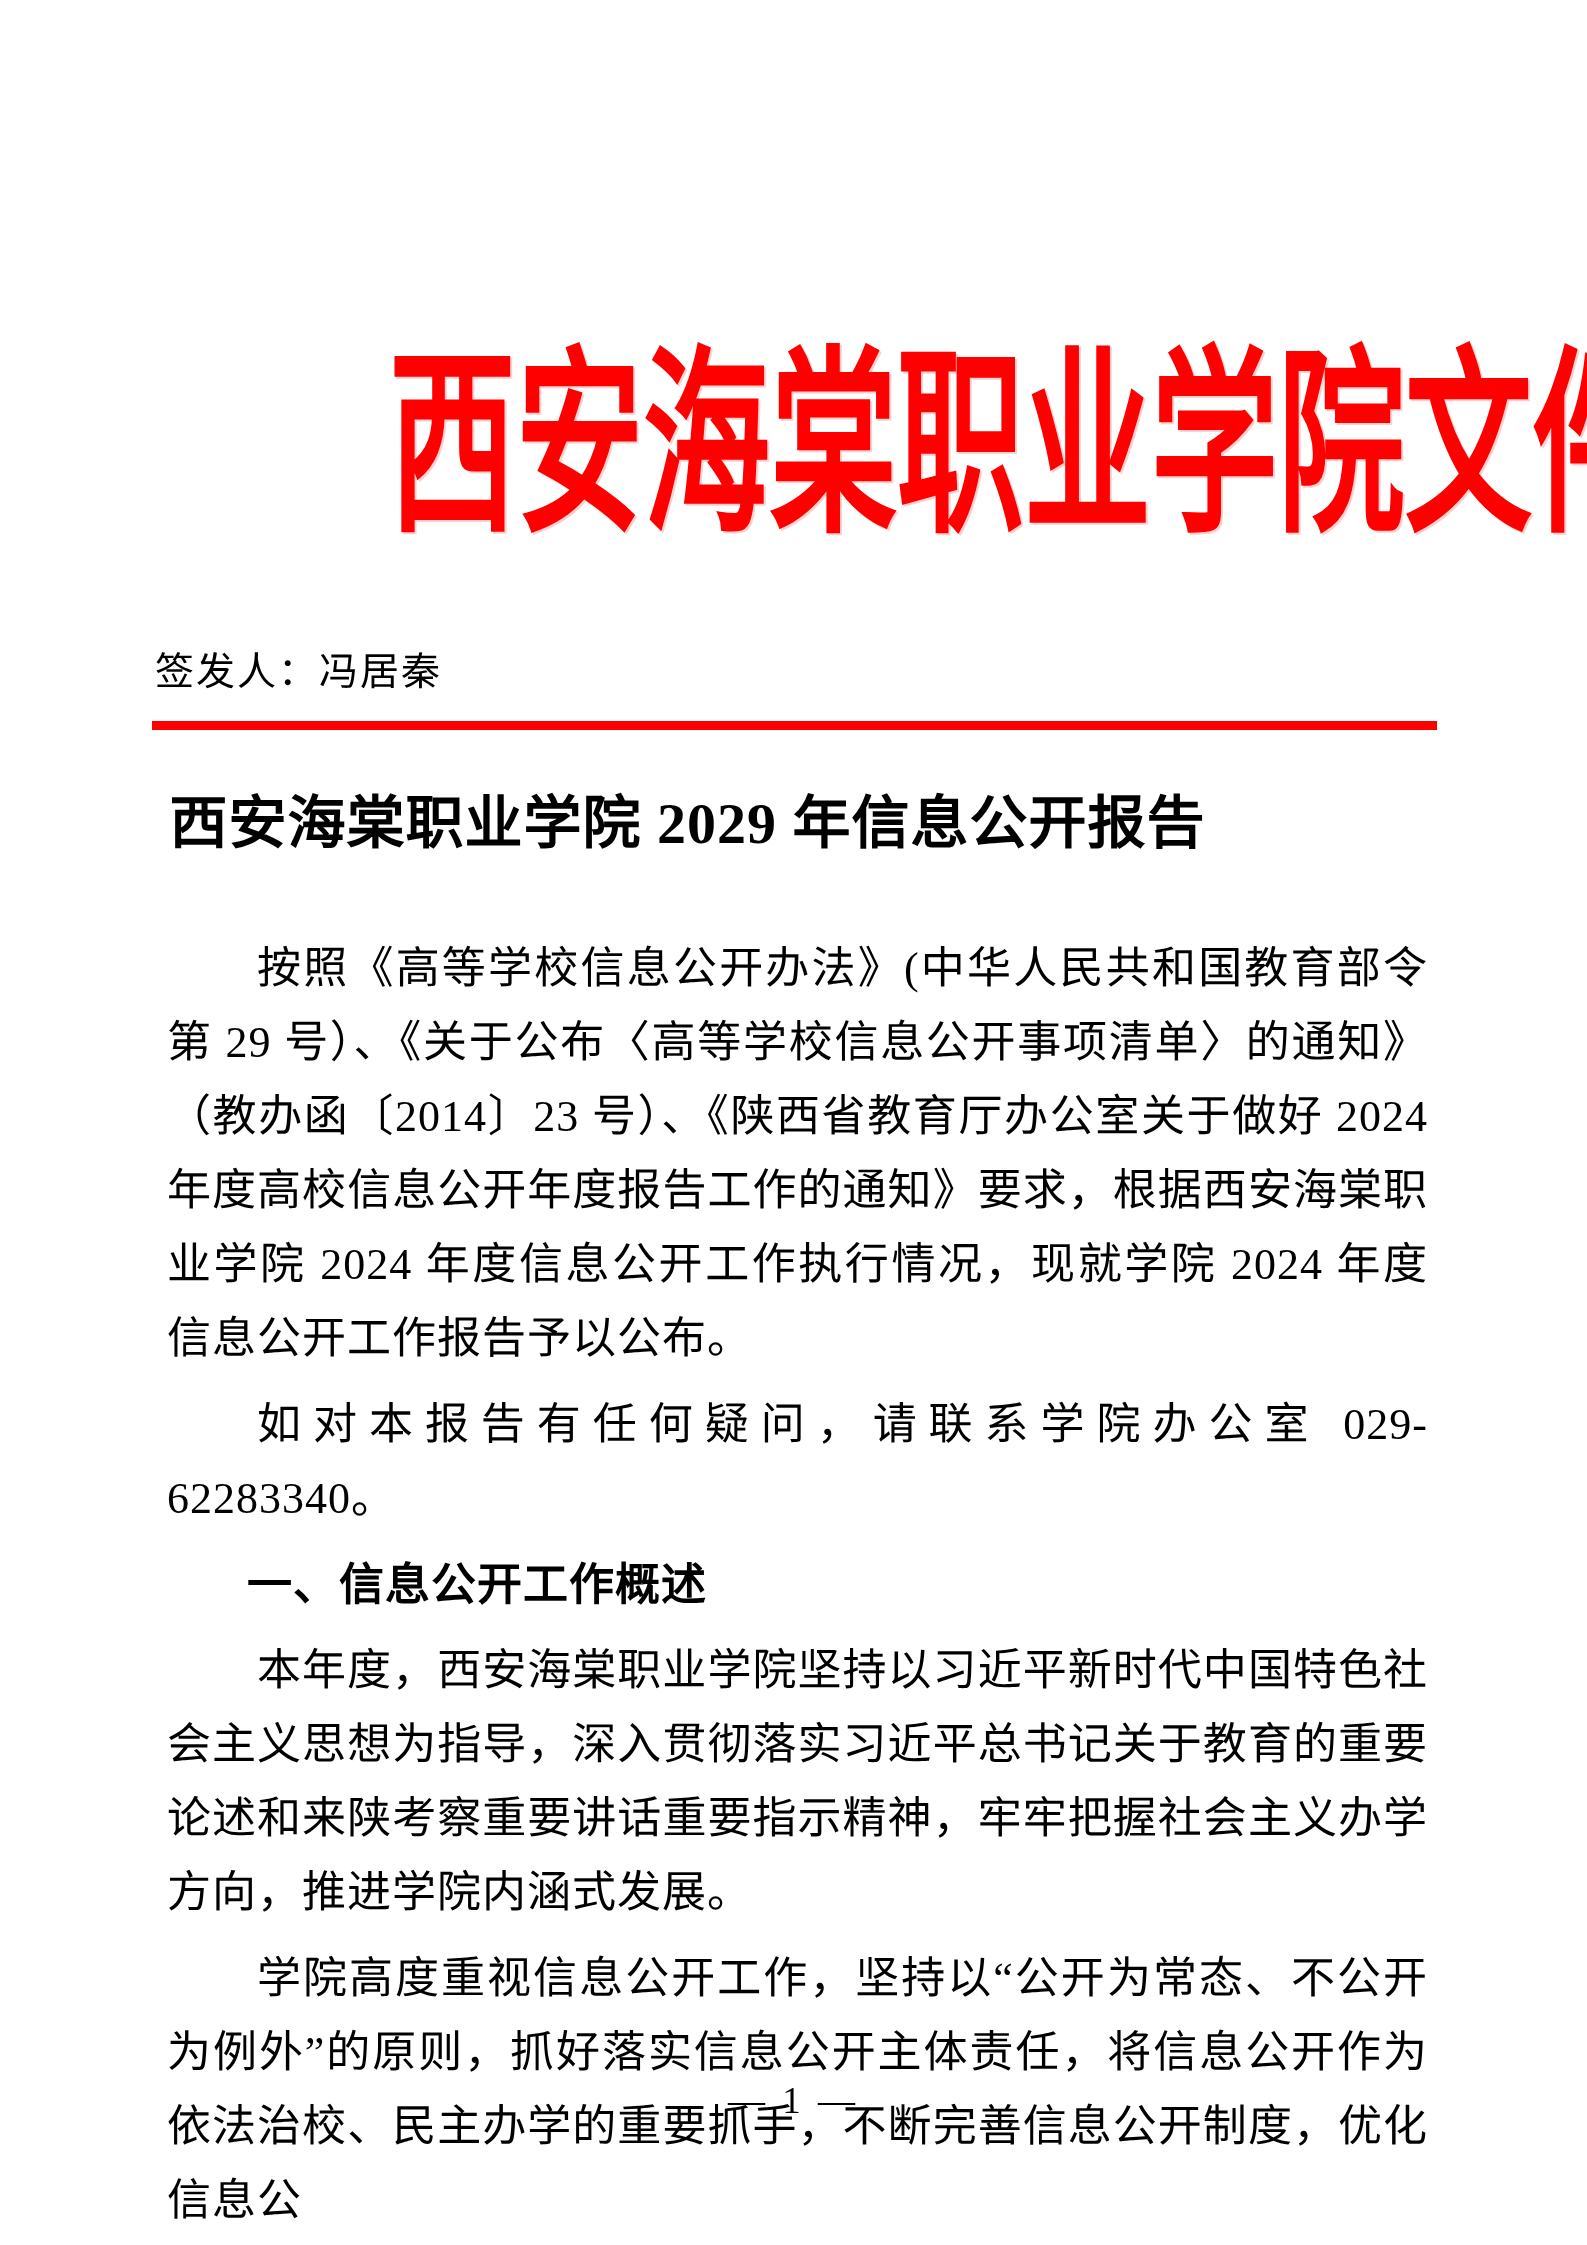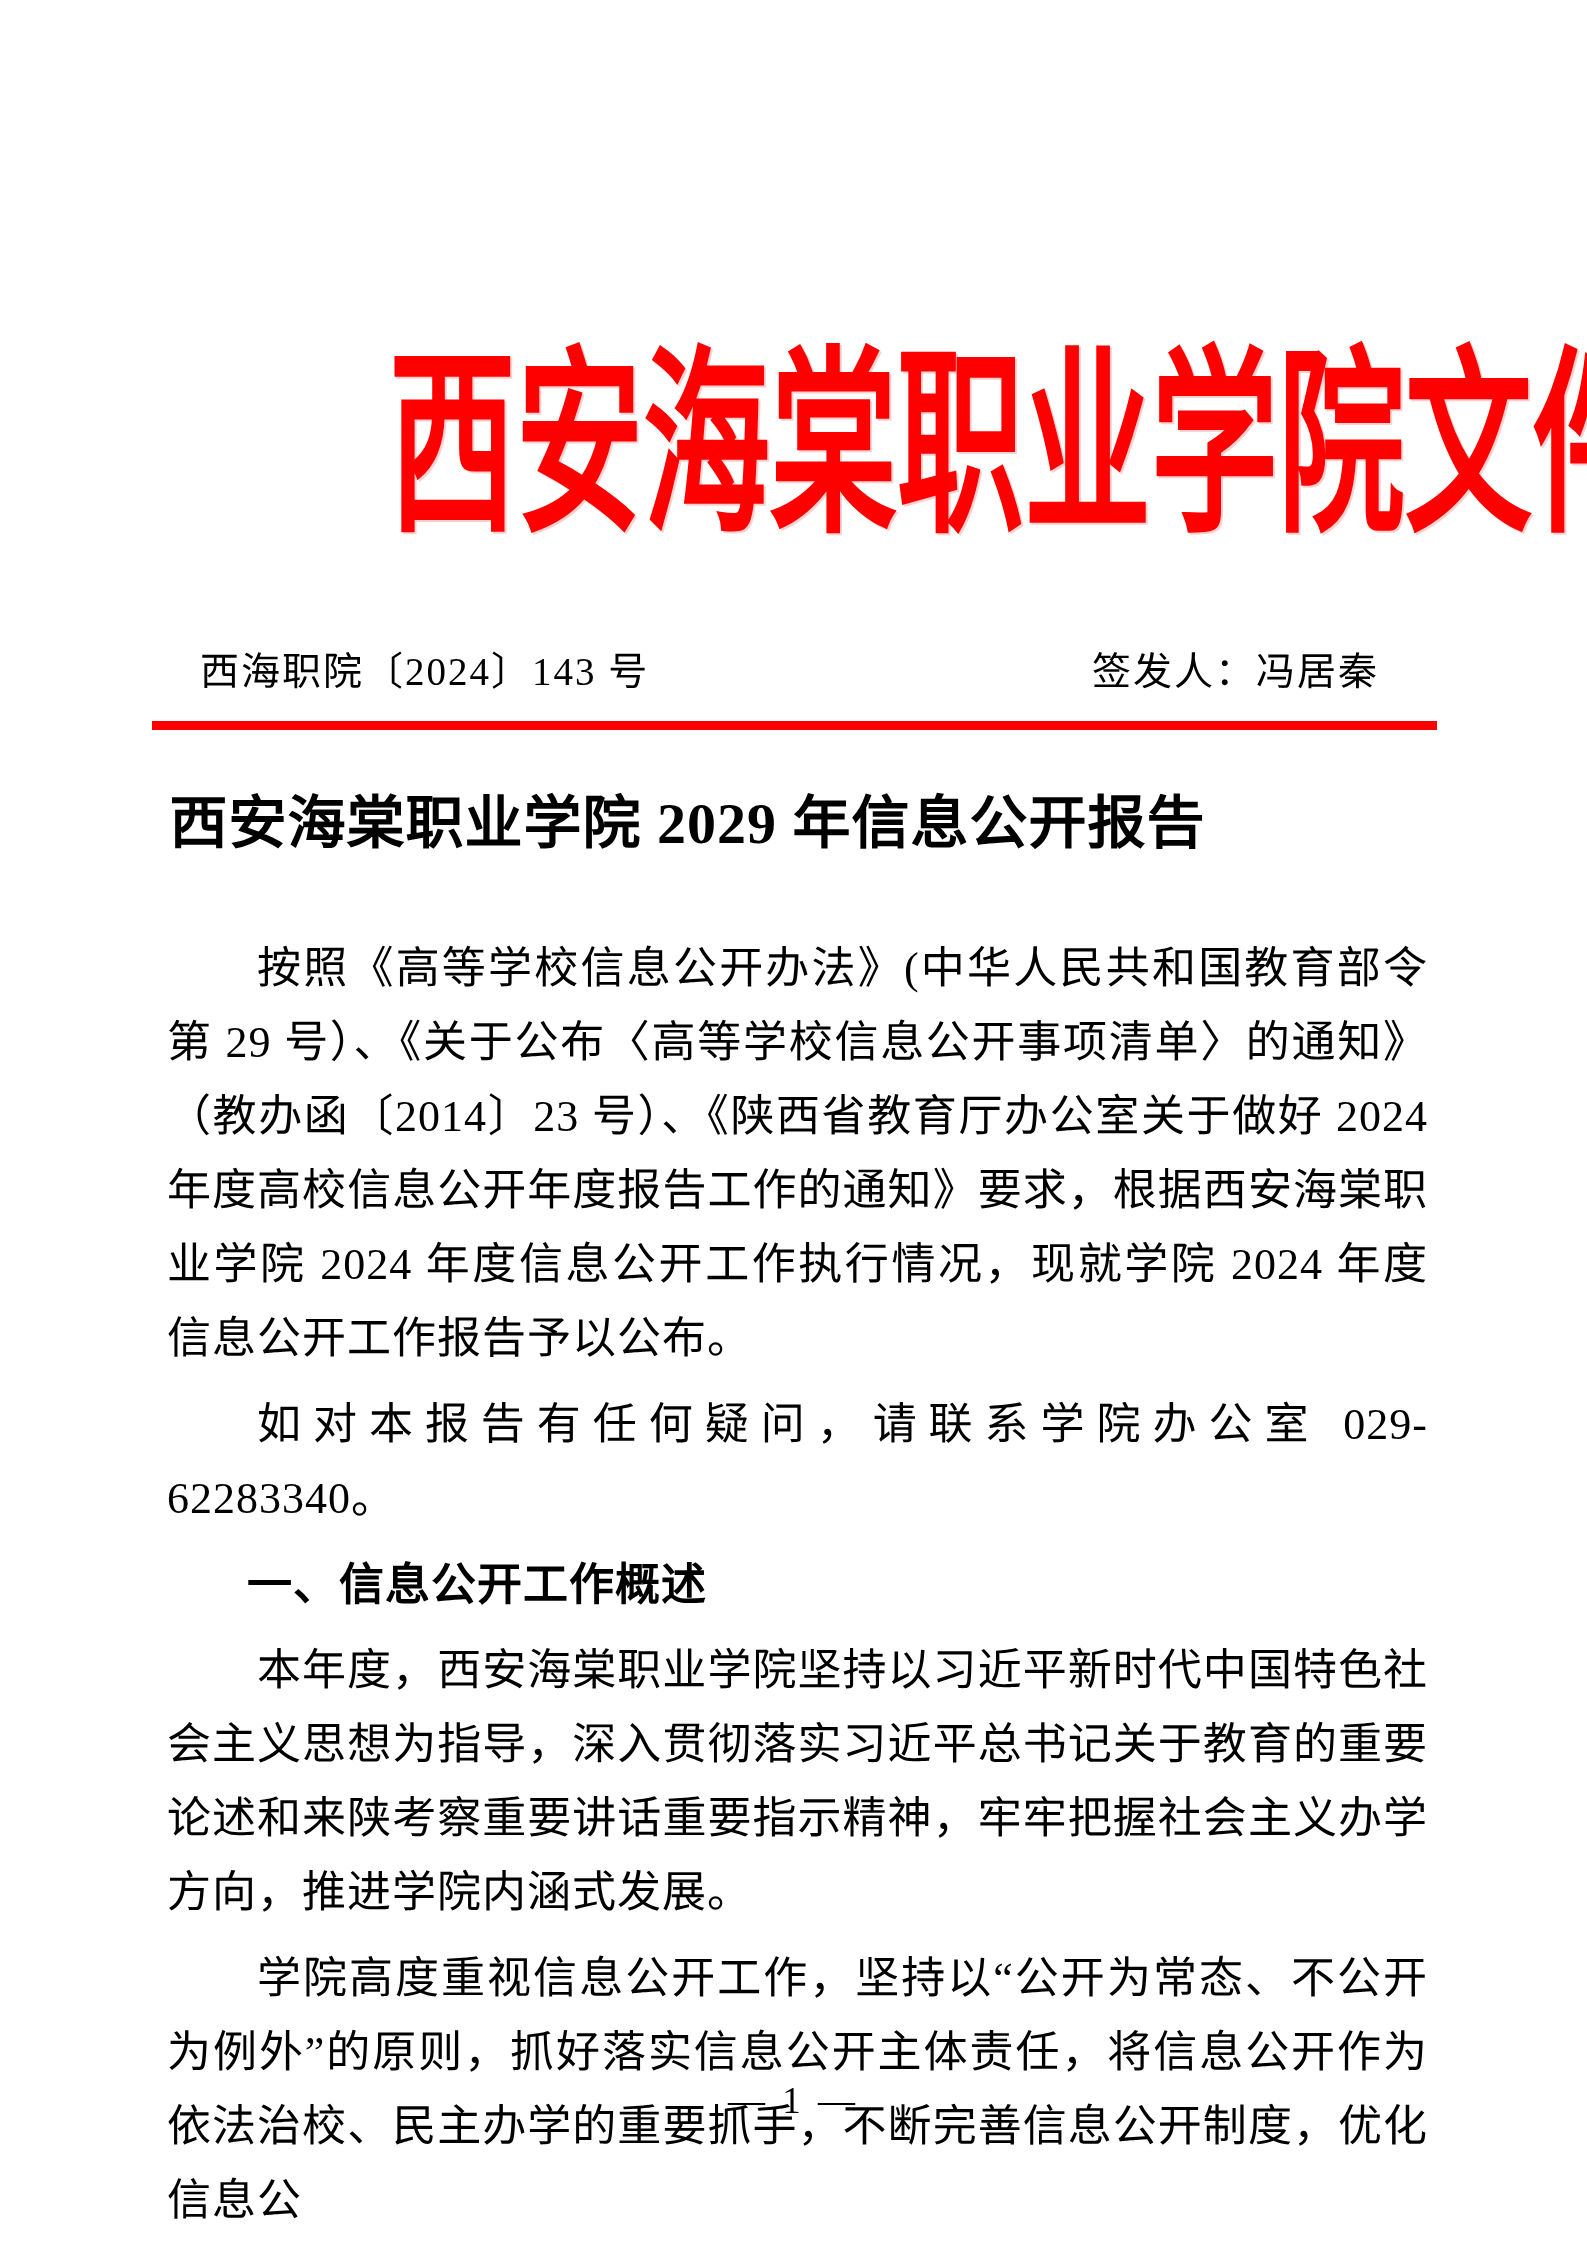--- a/index.html
+++ b/index.html
@@ -121,21 +121,20 @@
 </head>
 <body>
 
 <div class="page">
 
   <div class="letterhead">
     <span class="letterhead-inner">西安海棠职业学院文件</span>
   </div>
 
   <div class="meta-row">
-    <span class="doc-number">西海职院〔2024〕143 号</span>
     <span class="issuer">签发人：冯居秦</span>
   </div>
 
   <div class="red-rule"></div>
 
   <div class="doc-title">西安海棠职业学院 2029 年信息公开报告</div>
 
   <div class="body-text">
     <p class="para">按照《高等学校信息公开办法》(中华人民共和国教育部令第 29 号）、《关于公布〈高等学校信息公开事项清单〉的通知》（教办函〔2014〕23 号）、《陕西省教育厅办公室关于做好 2024 年度高校信息公开年度报告工作的通知》要求，根据西安海棠职业学院 2024 年度信息公开工作执行情况，现就学院 2024 年度信息公开工作报告予以公布。</p>
     <p class="para">如对本报告有任何疑问，请联系学院办公室 029-62283340。</p>

